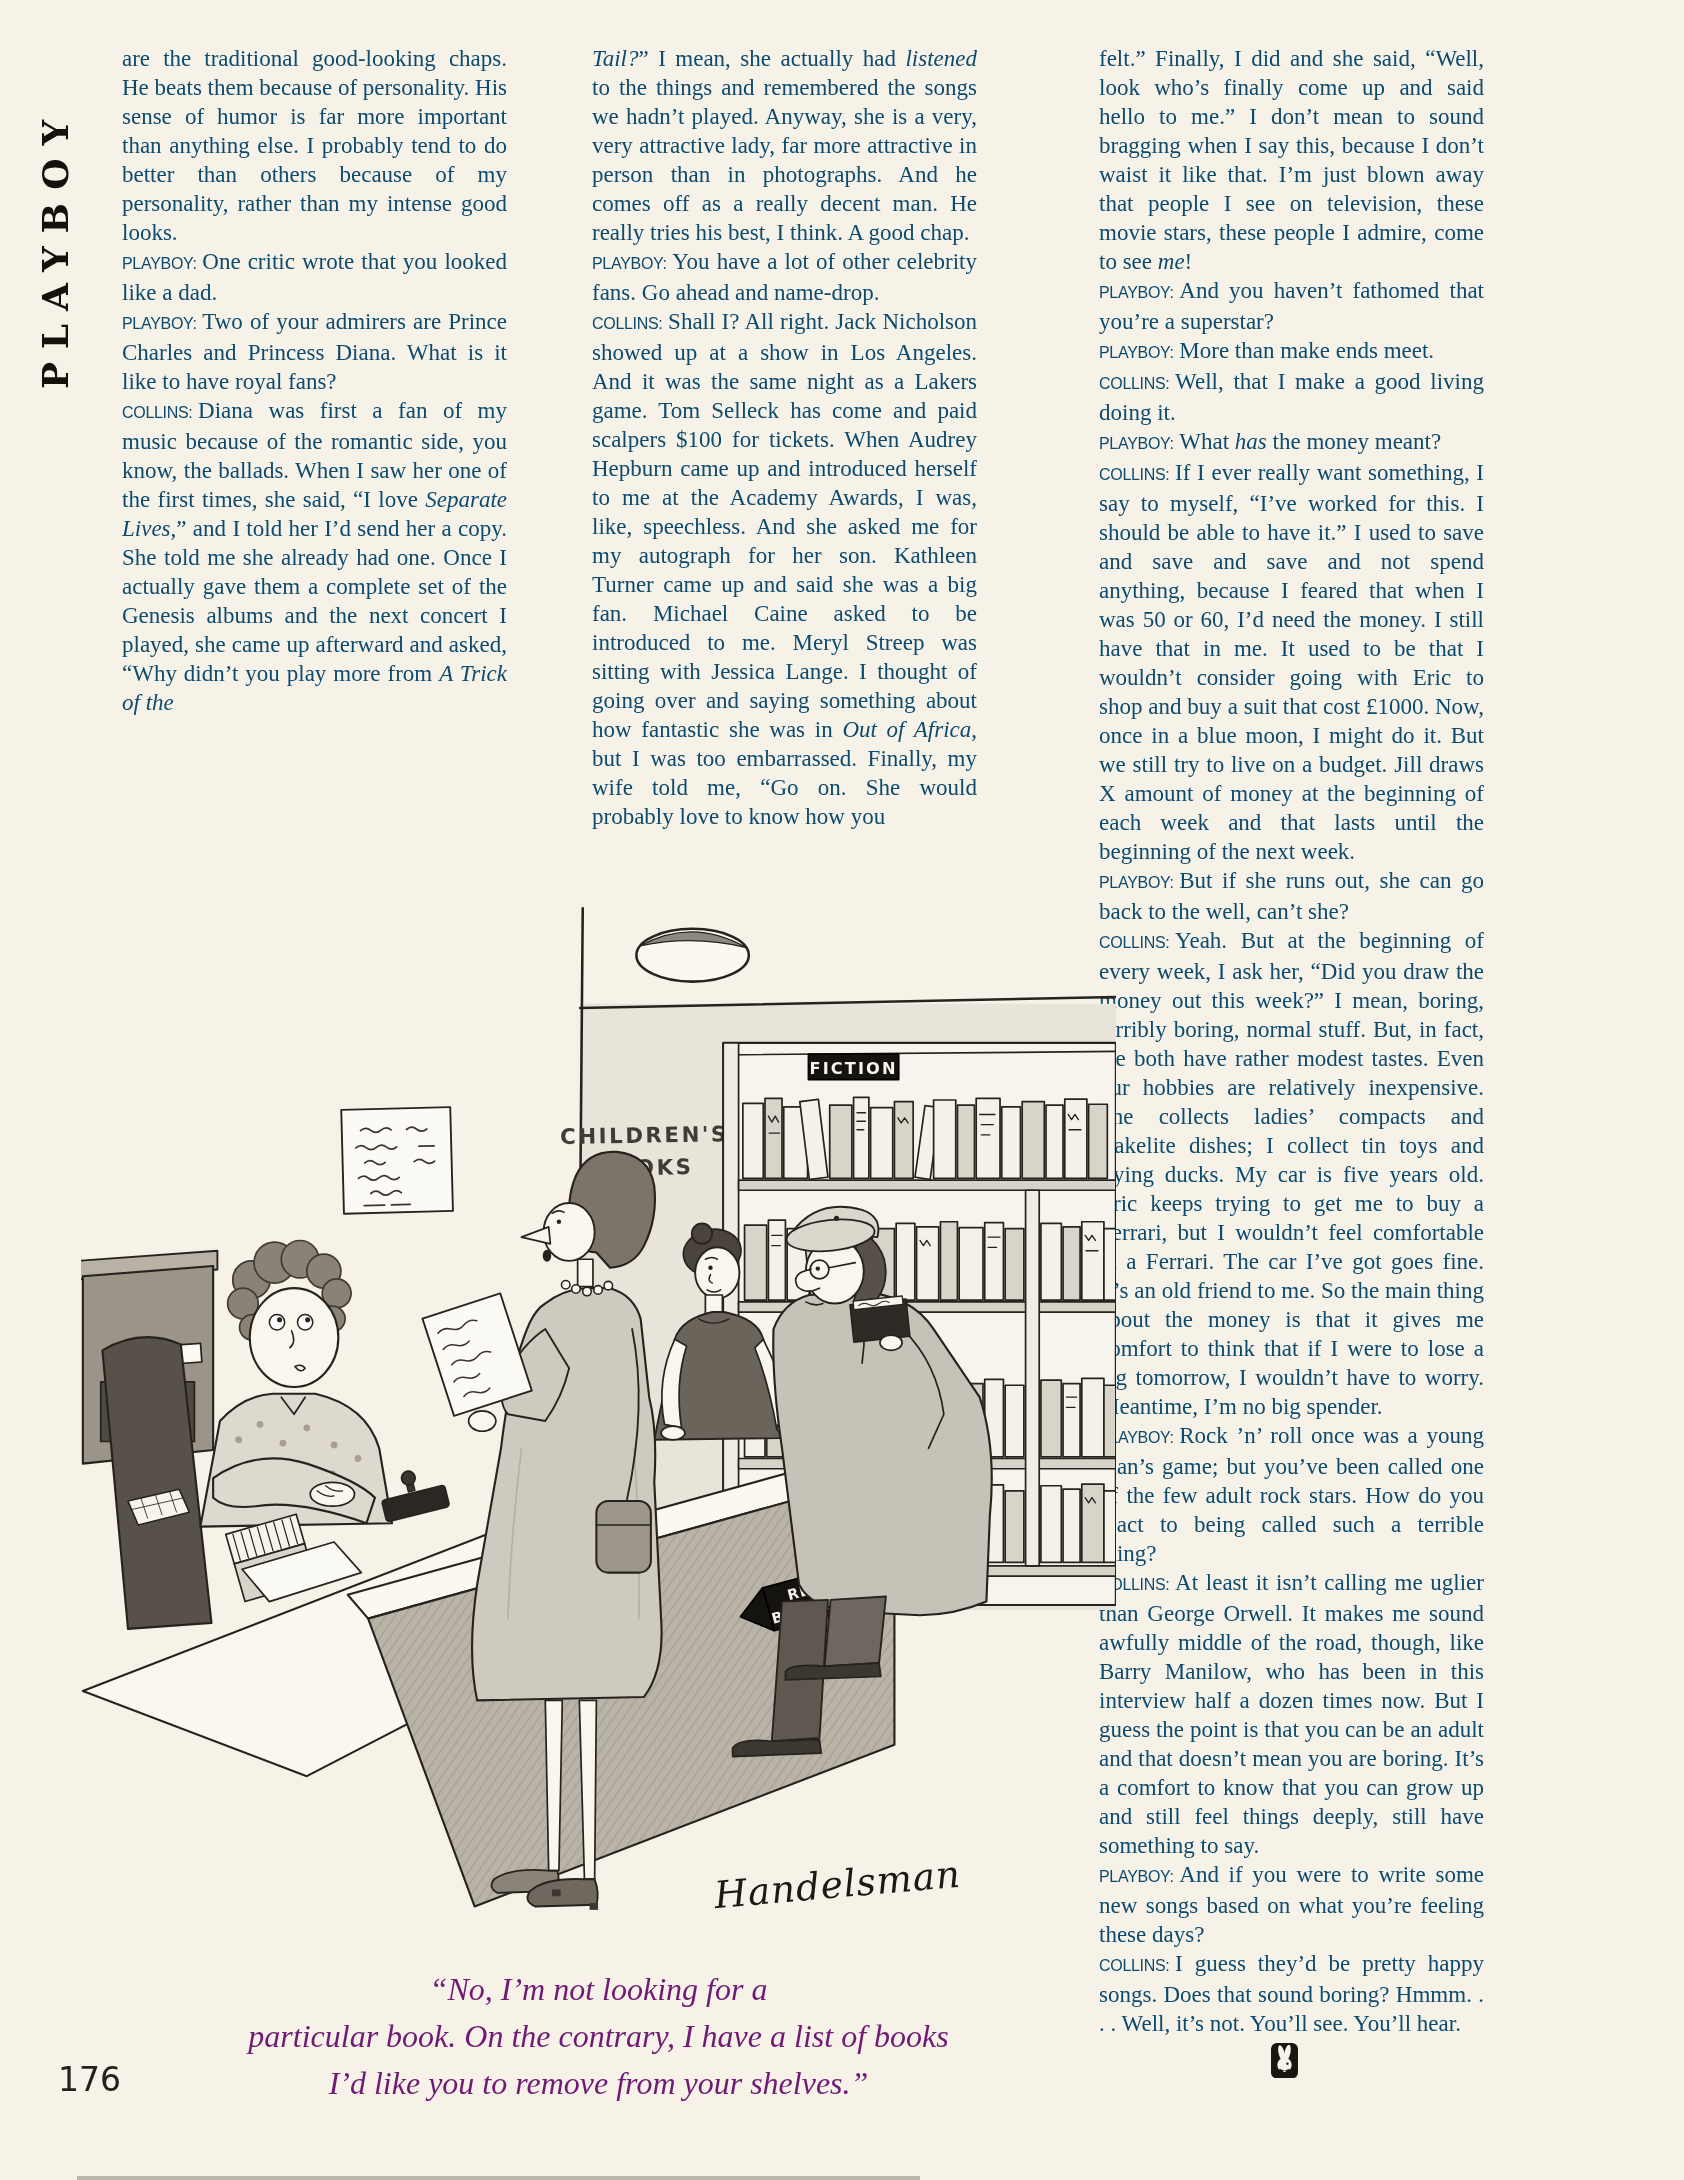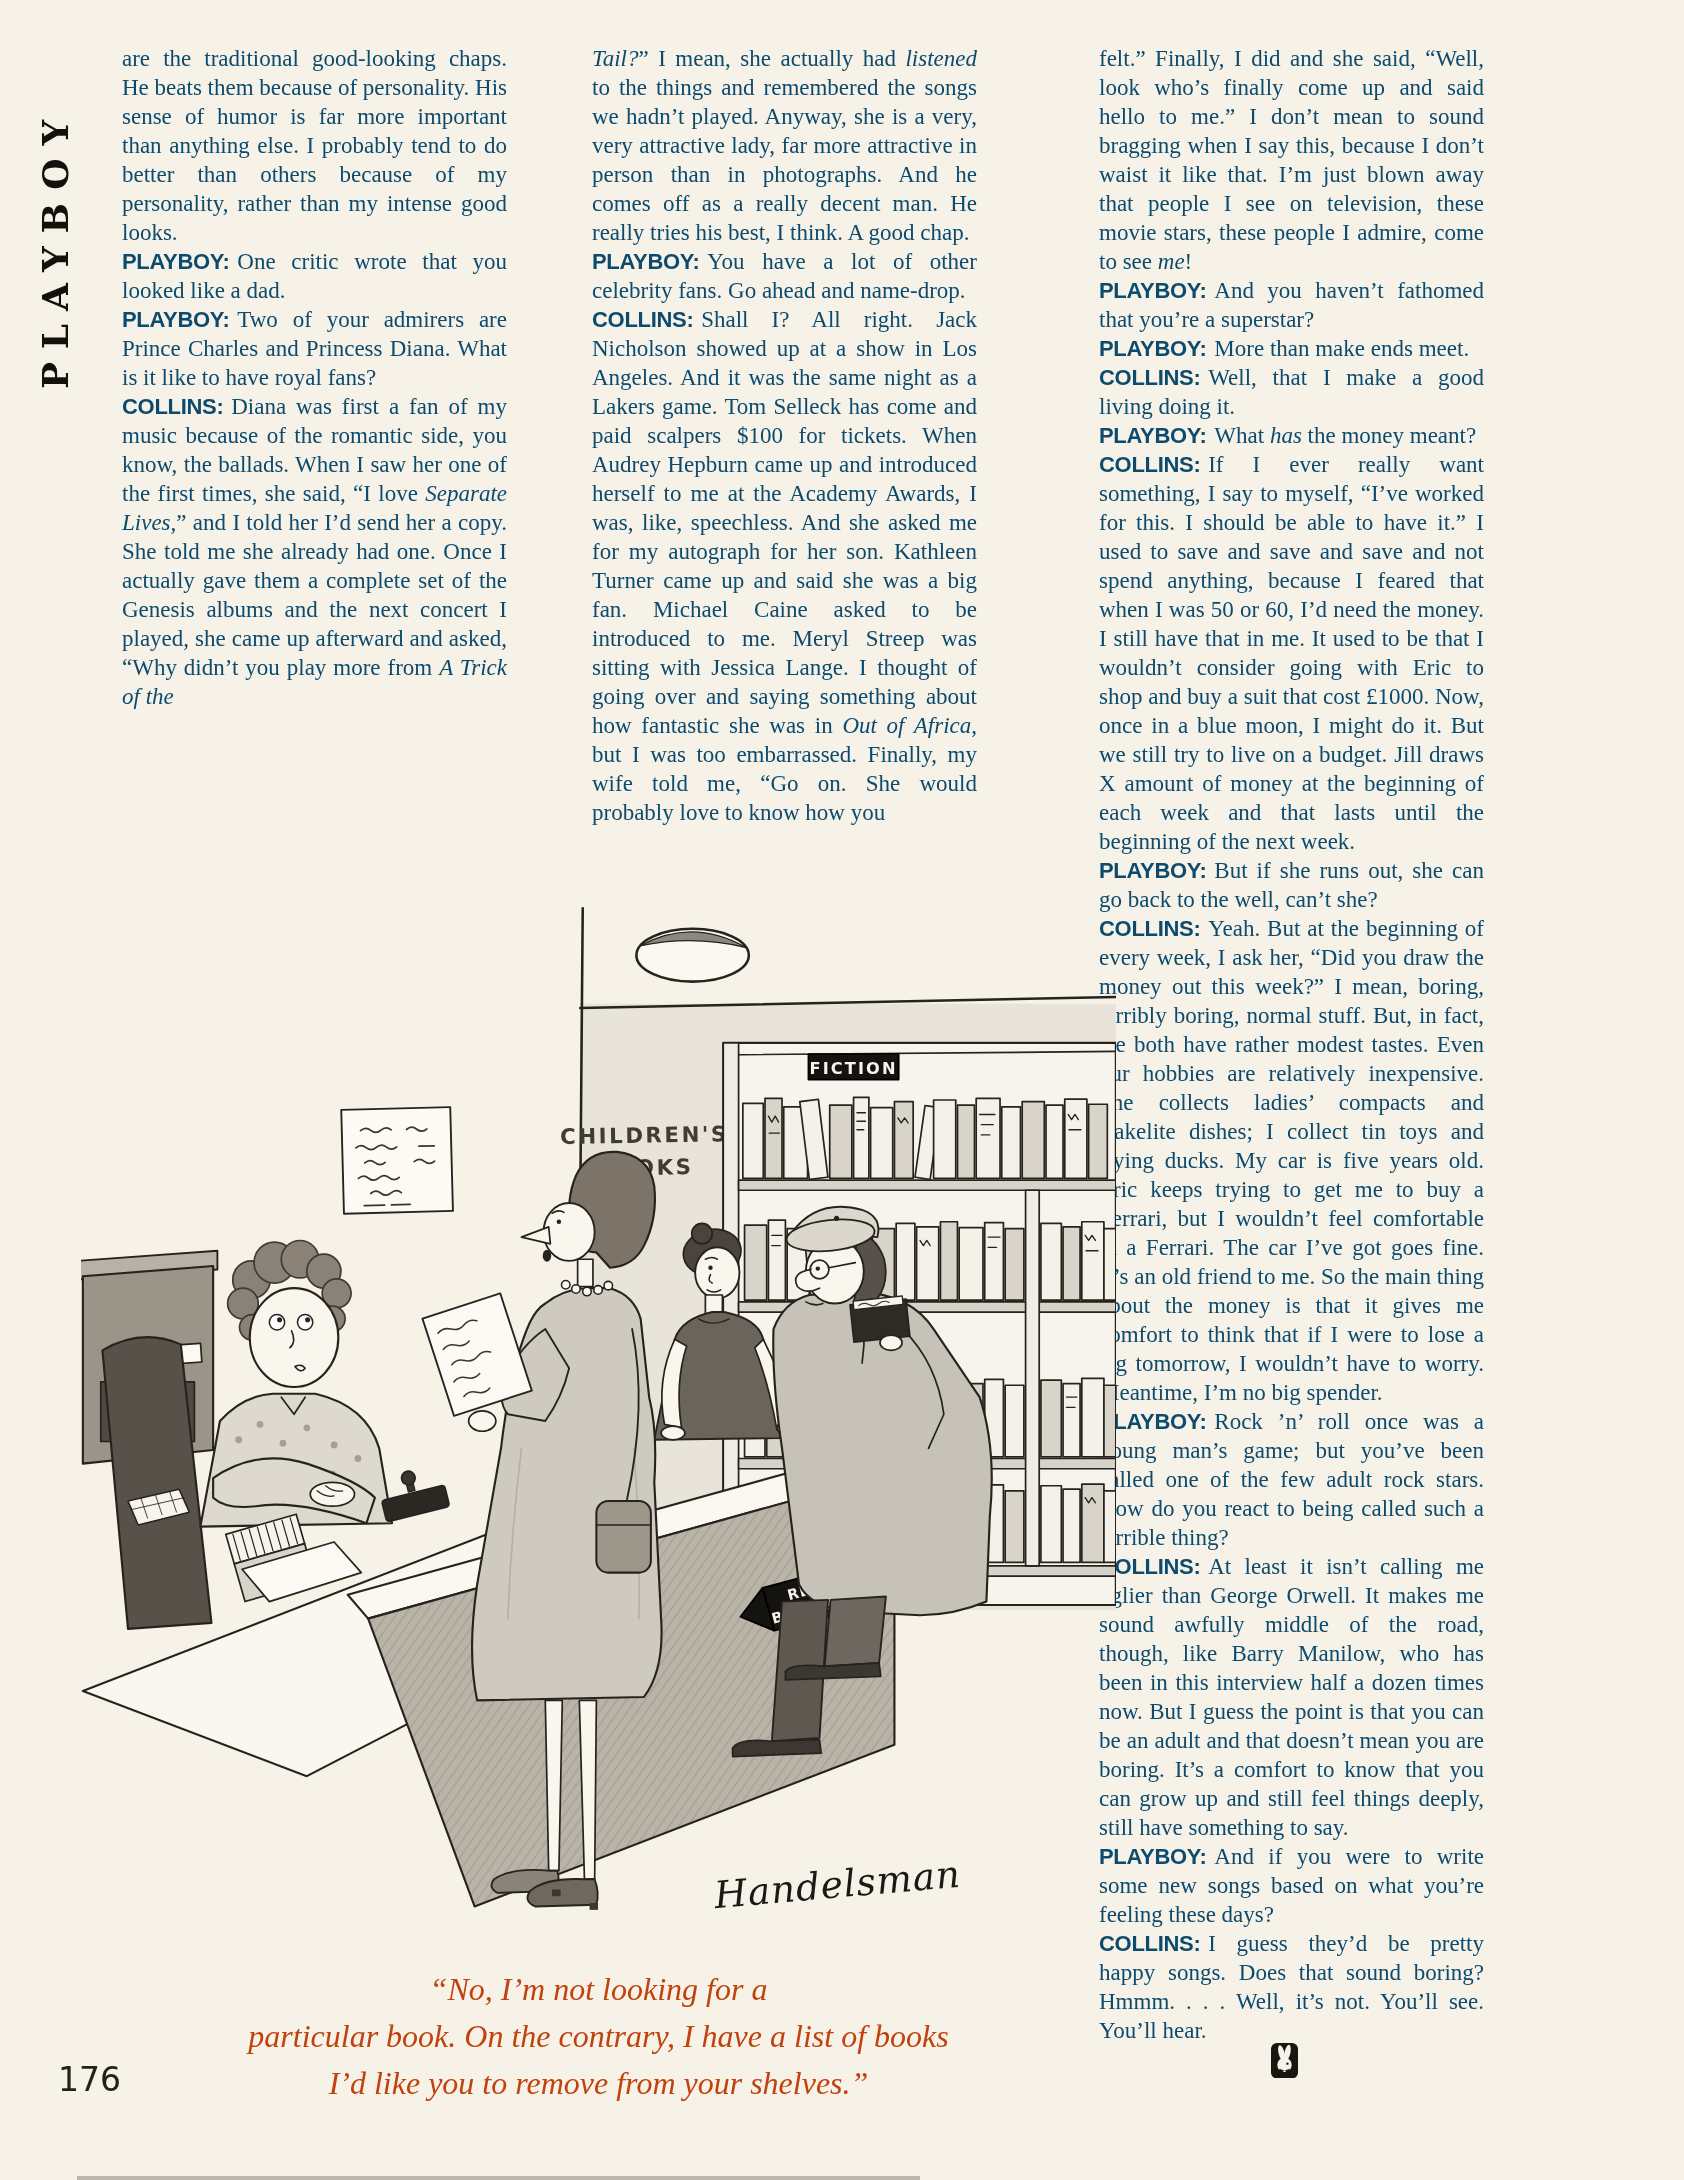--- a/index.html
+++ b/index.html
@@ -19,31 +19,31 @@
   .col{
     position:absolute;top:44px;width:385px;
     font-size:23px;line-height:29px;text-align:justify;text-align-last:left;
     color:#0c4a6e;
   }
   .col1{left:122px;}
   .col2{left:592px;}
   .col3{left:1099px;}
   .col p{margin:0;}
   .speaker{
-    font-family:"Liberation Sans",sans-serif;font-weight:bold;
-    font-size:22px;letter-spacing:-0.3px;margin-right:0.35em;
+    font-family:"Liberation Sans",sans-serif;font-weight:normal;
+    font-size:16px;letter-spacing:-0.3px;margin-right:0.35em;
   }
   
   .cartoon{position:absolute;left:81px;top:899px;width:1035px;height:1056px;}
   .cartoon svg{display:block;width:100%;height:100%;}
   
   .caption{
     position:absolute;left:153px;top:1966px;width:891px;
     font-style:italic;font-size:32px;line-height:47px;text-align:center;
-    color:#c2410c;
+    color:#701a75;
   }
   
   .page-number{
     position:absolute;left:58px;top:2060px;
     font-family:"DejaVu Sans",sans-serif;font-size:33px;color:#24211c;
   }
   
   .bunny{position:absolute;left:1271px;top:2043px;width:27px;height:36px;}
   .scan-edge{position:absolute;left:77px;bottom:0;width:843px;height:5.1px;background:#8d887e;opacity:.55;}
 </style>

